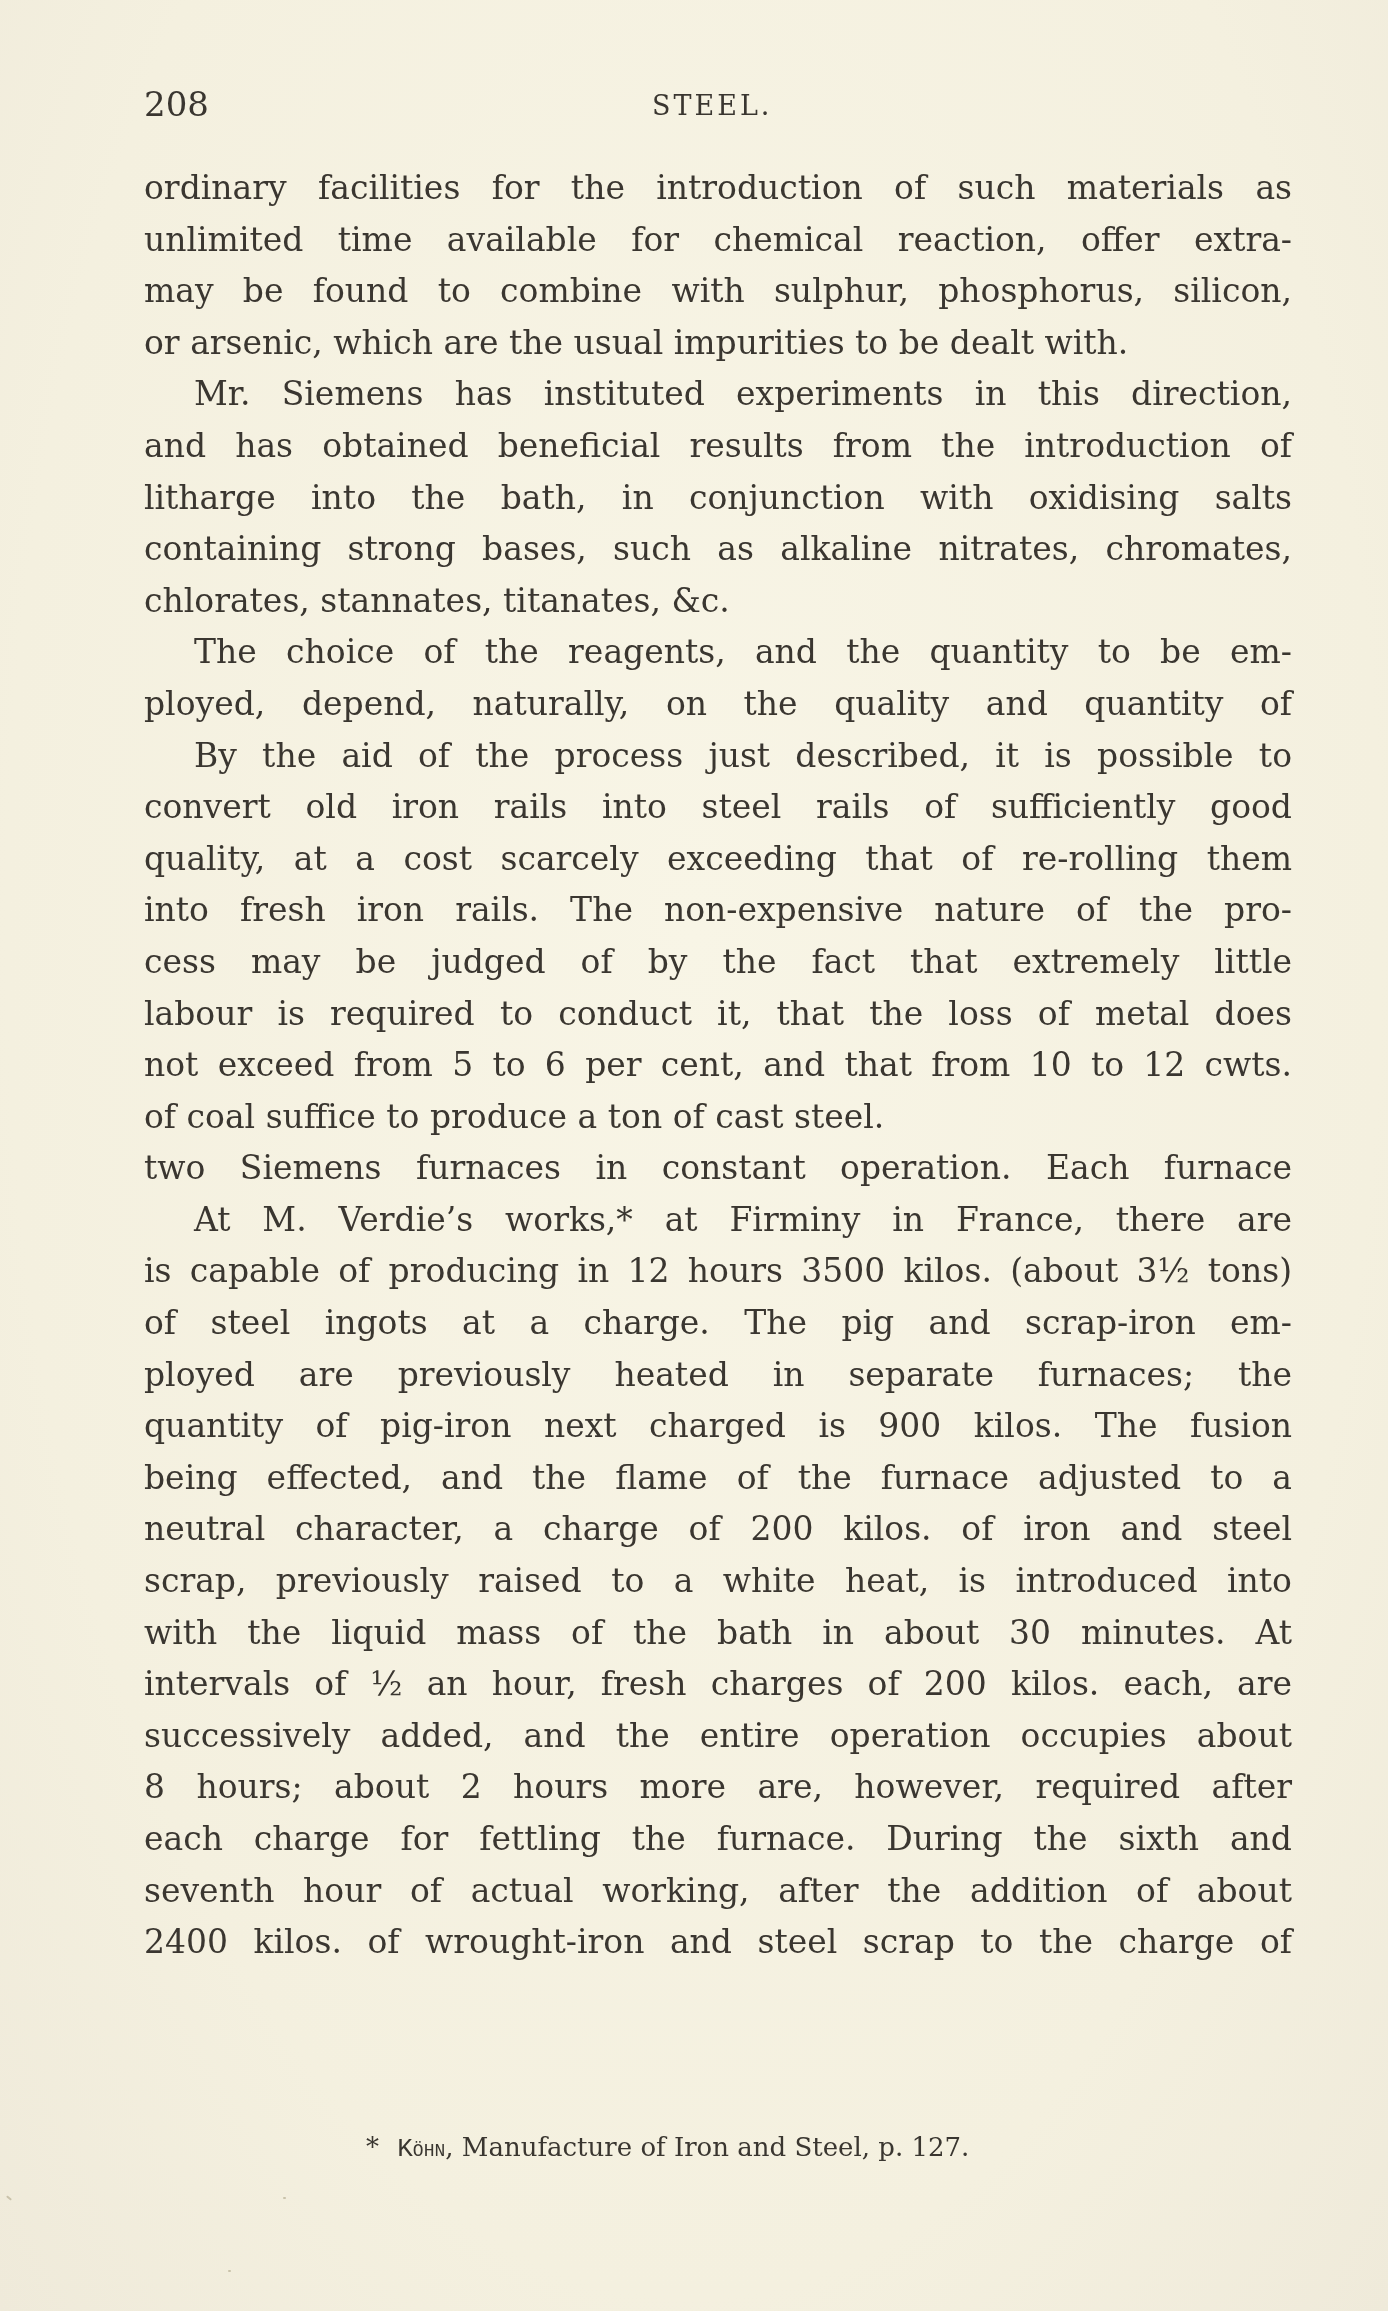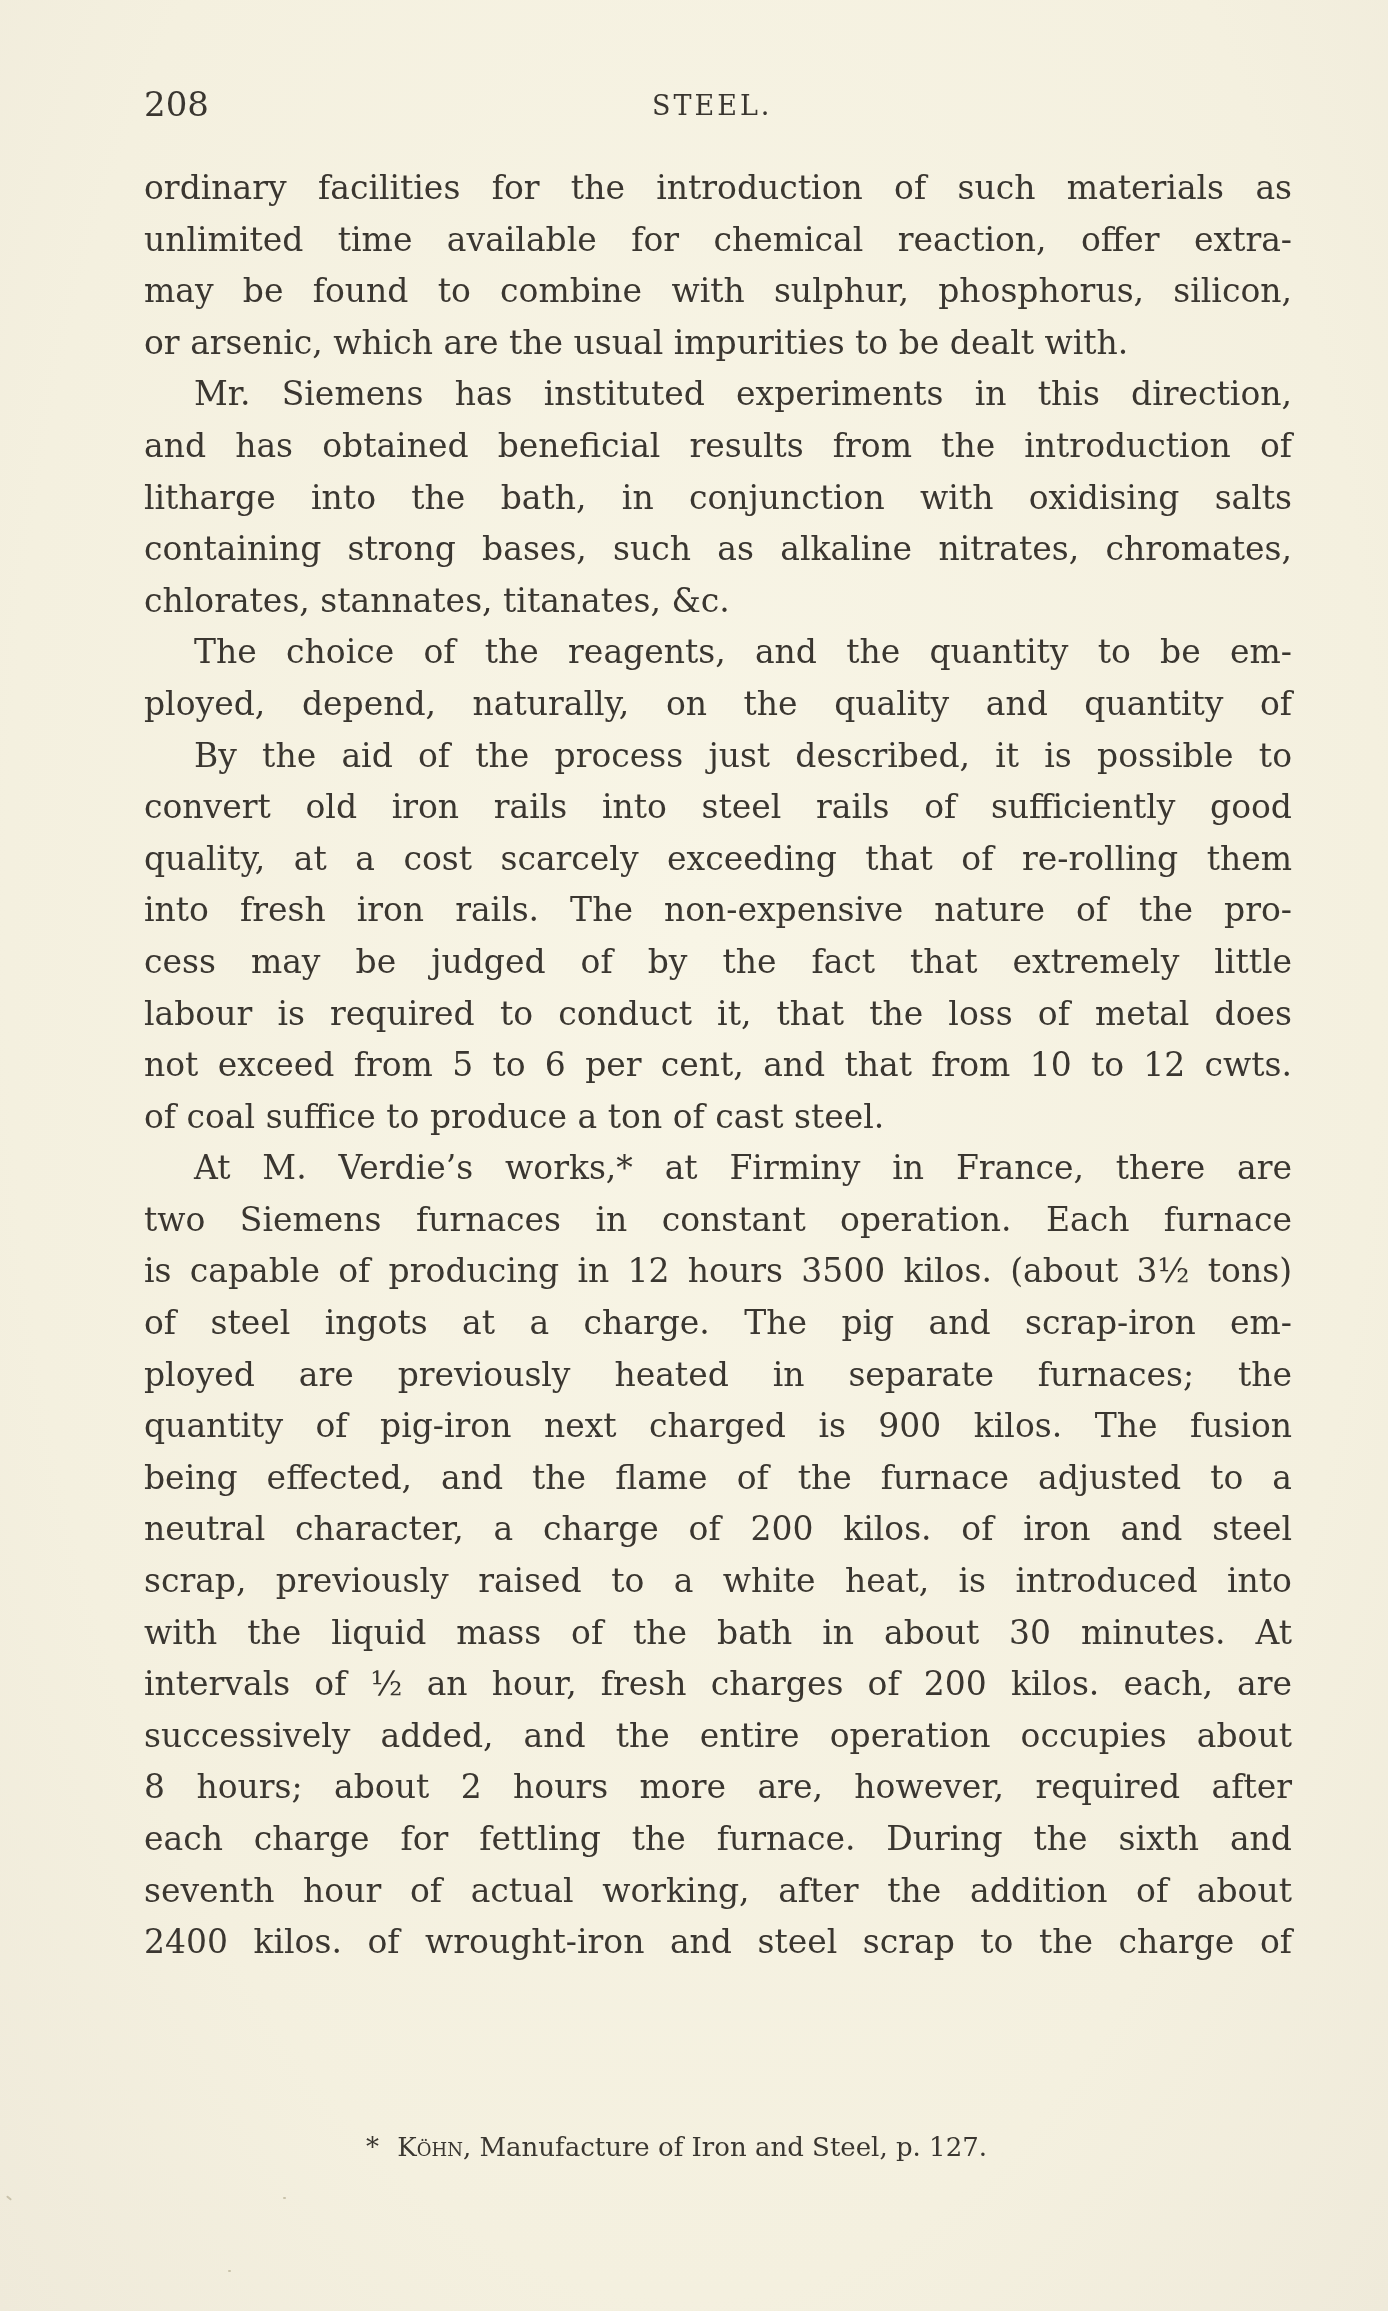--- a/index.html
+++ b/index.html
@@ -68,20 +68,21 @@
     }
     .footnote {
       position: absolute;
       top: 2110px;
       left: 366px;
       font-size: 26px;
       white-space: nowrap;
     }
     .footnote .sc {
       font-variant: small-caps;
+      font-family: Liberation Mono, monospace;
     }
     .speck {
       position: absolute;
       width: 3px;
       height: 2px;
       background: #c9c2aa;
       border-radius: 1px;
     }
   </style>
 </head>
@@ -121,22 +122,22 @@
       <span class="line">convert old iron rails into steel rails of sufficiently good</span>
       <span class="line">quality, at a cost scarcely exceeding that of re-rolling them</span>
       <span class="line">into fresh iron rails. The non-expensive nature of the pro-</span>
       <span class="line">cess may be judged of by the fact that extremely little</span>
       <span class="line">labour is required to conduct it, that the loss of metal does</span>
       <span class="line">not exceed from 5 to 6 per cent, and that from 10 to 12 cwts.</span>
       <span class="line last">of coal suffice to produce a ton of cast steel.</span>
     </div>
 
     <div>
+      <span class="line">two Siemens furnaces in constant operation. Each furnace</span>
       <span class="line indent">At M. Verdie’s works,* at Firminy in France, there are</span>
-      <span class="line">two Siemens furnaces in constant operation. Each furnace</span>
       <span class="line">is capable of producing in 12 hours 3500 kilos. (about 3½ tons)</span>
       <span class="line">of steel ingots at a charge. The pig and scrap-iron em-</span>
       <span class="line">ployed are previously heated in separate furnaces; the</span>
       <span class="line">quantity of pig-iron next charged is 900 kilos. The fusion</span>
       <span class="line">being effected, and the flame of the furnace adjusted to a</span>
       <span class="line">neutral character, a charge of 200 kilos. of iron and steel</span>
       <span class="line">scrap, previously raised to a white heat, is introduced into</span>
       <span class="line">with the liquid mass of the bath in about 30 minutes. At</span>
       <span class="line">intervals of ½ an hour, fresh charges of 200 kilos. each, are</span>
       <span class="line">successively added, and the entire operation occupies about</span>

